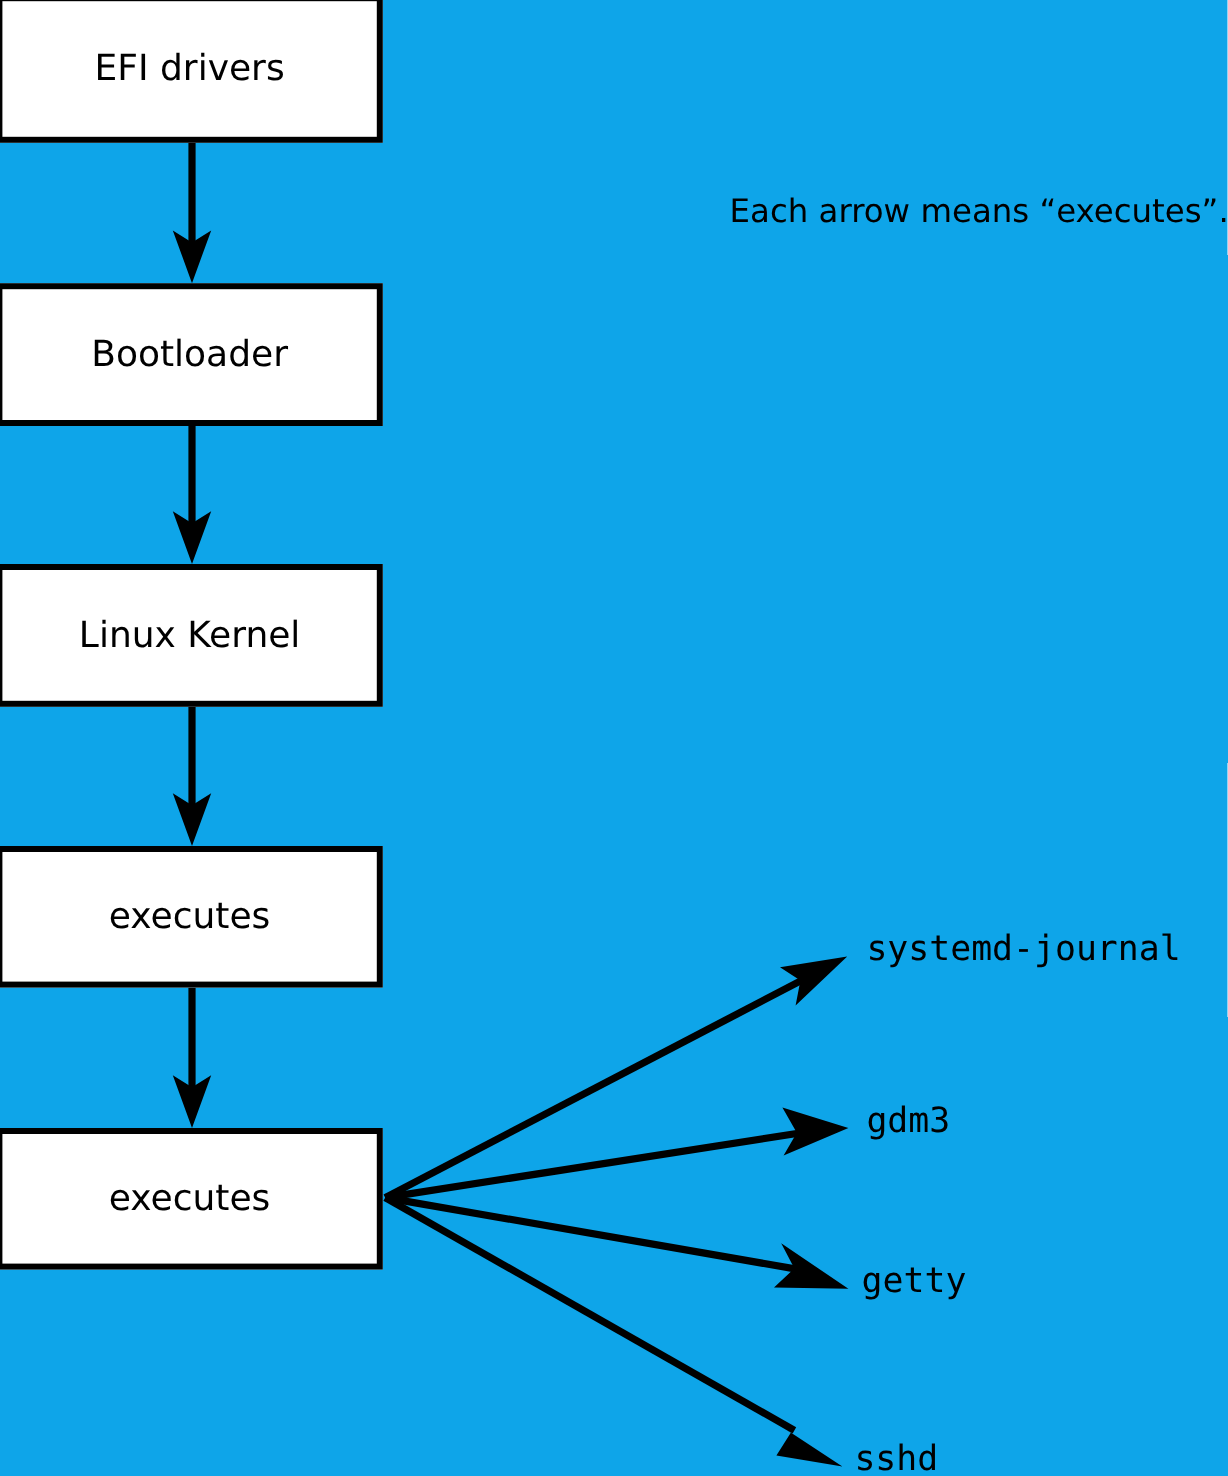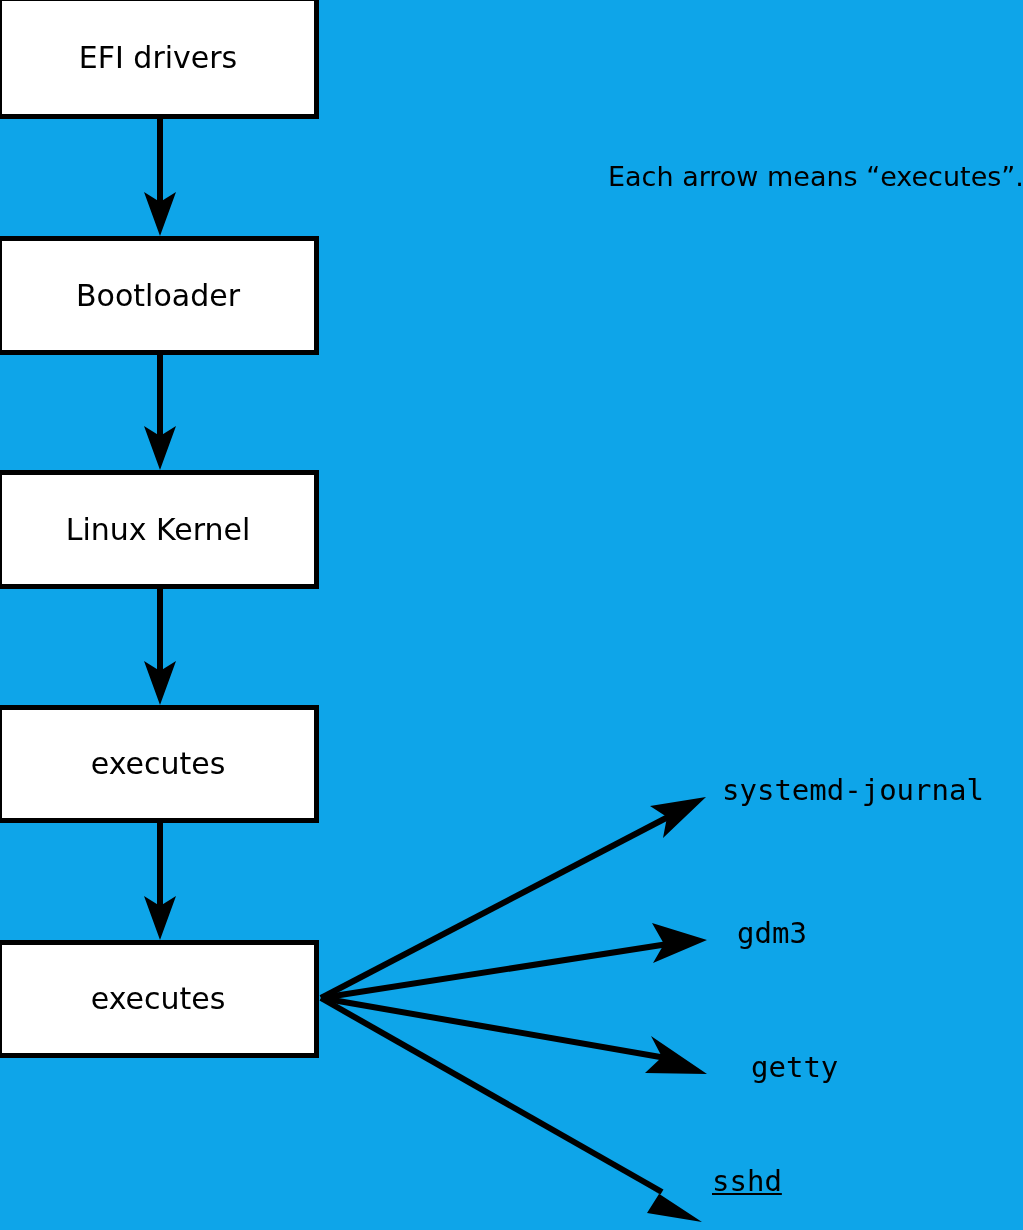--- a/index.html
+++ b/index.html
@@ -76,23 +76,23 @@
 
   .mono-label {
     position: absolute;
     font-family: "DejaVu Sans Mono", "Liberation Mono", monospace;
     font-size: 29px;
     line-height: 1;
     color: #000000;
     white-space: nowrap;
   }
   #label-systemd-journal { left: 722px; top: 776px; }
-  #label-gdm3           { left: 737px; top: 919px; }
-  #label-getty          { left: 751px; top: 1053px; }
-  #label-sshd           { left: 712px; top: 1167px; text-decoration: underline; }
+  #label-gdm3           { left: 722px; top: 919px; }
+  #label-getty          { left: 718px; top: 1053px; }
+  #label-sshd           { left: 712px; top: 1201px; }
 </style>
 </head>
 <body>
 
 <div id="canvas">
 
   <svg id="arrow-layer" viewBox="0 0 1023 1230" width="1023" height="1230" xmlns="http://www.w3.org/2000/svg">
 
     <g>
       <line class="edge-line" x1="160" y1="119" x2="160" y2="206"></line>

